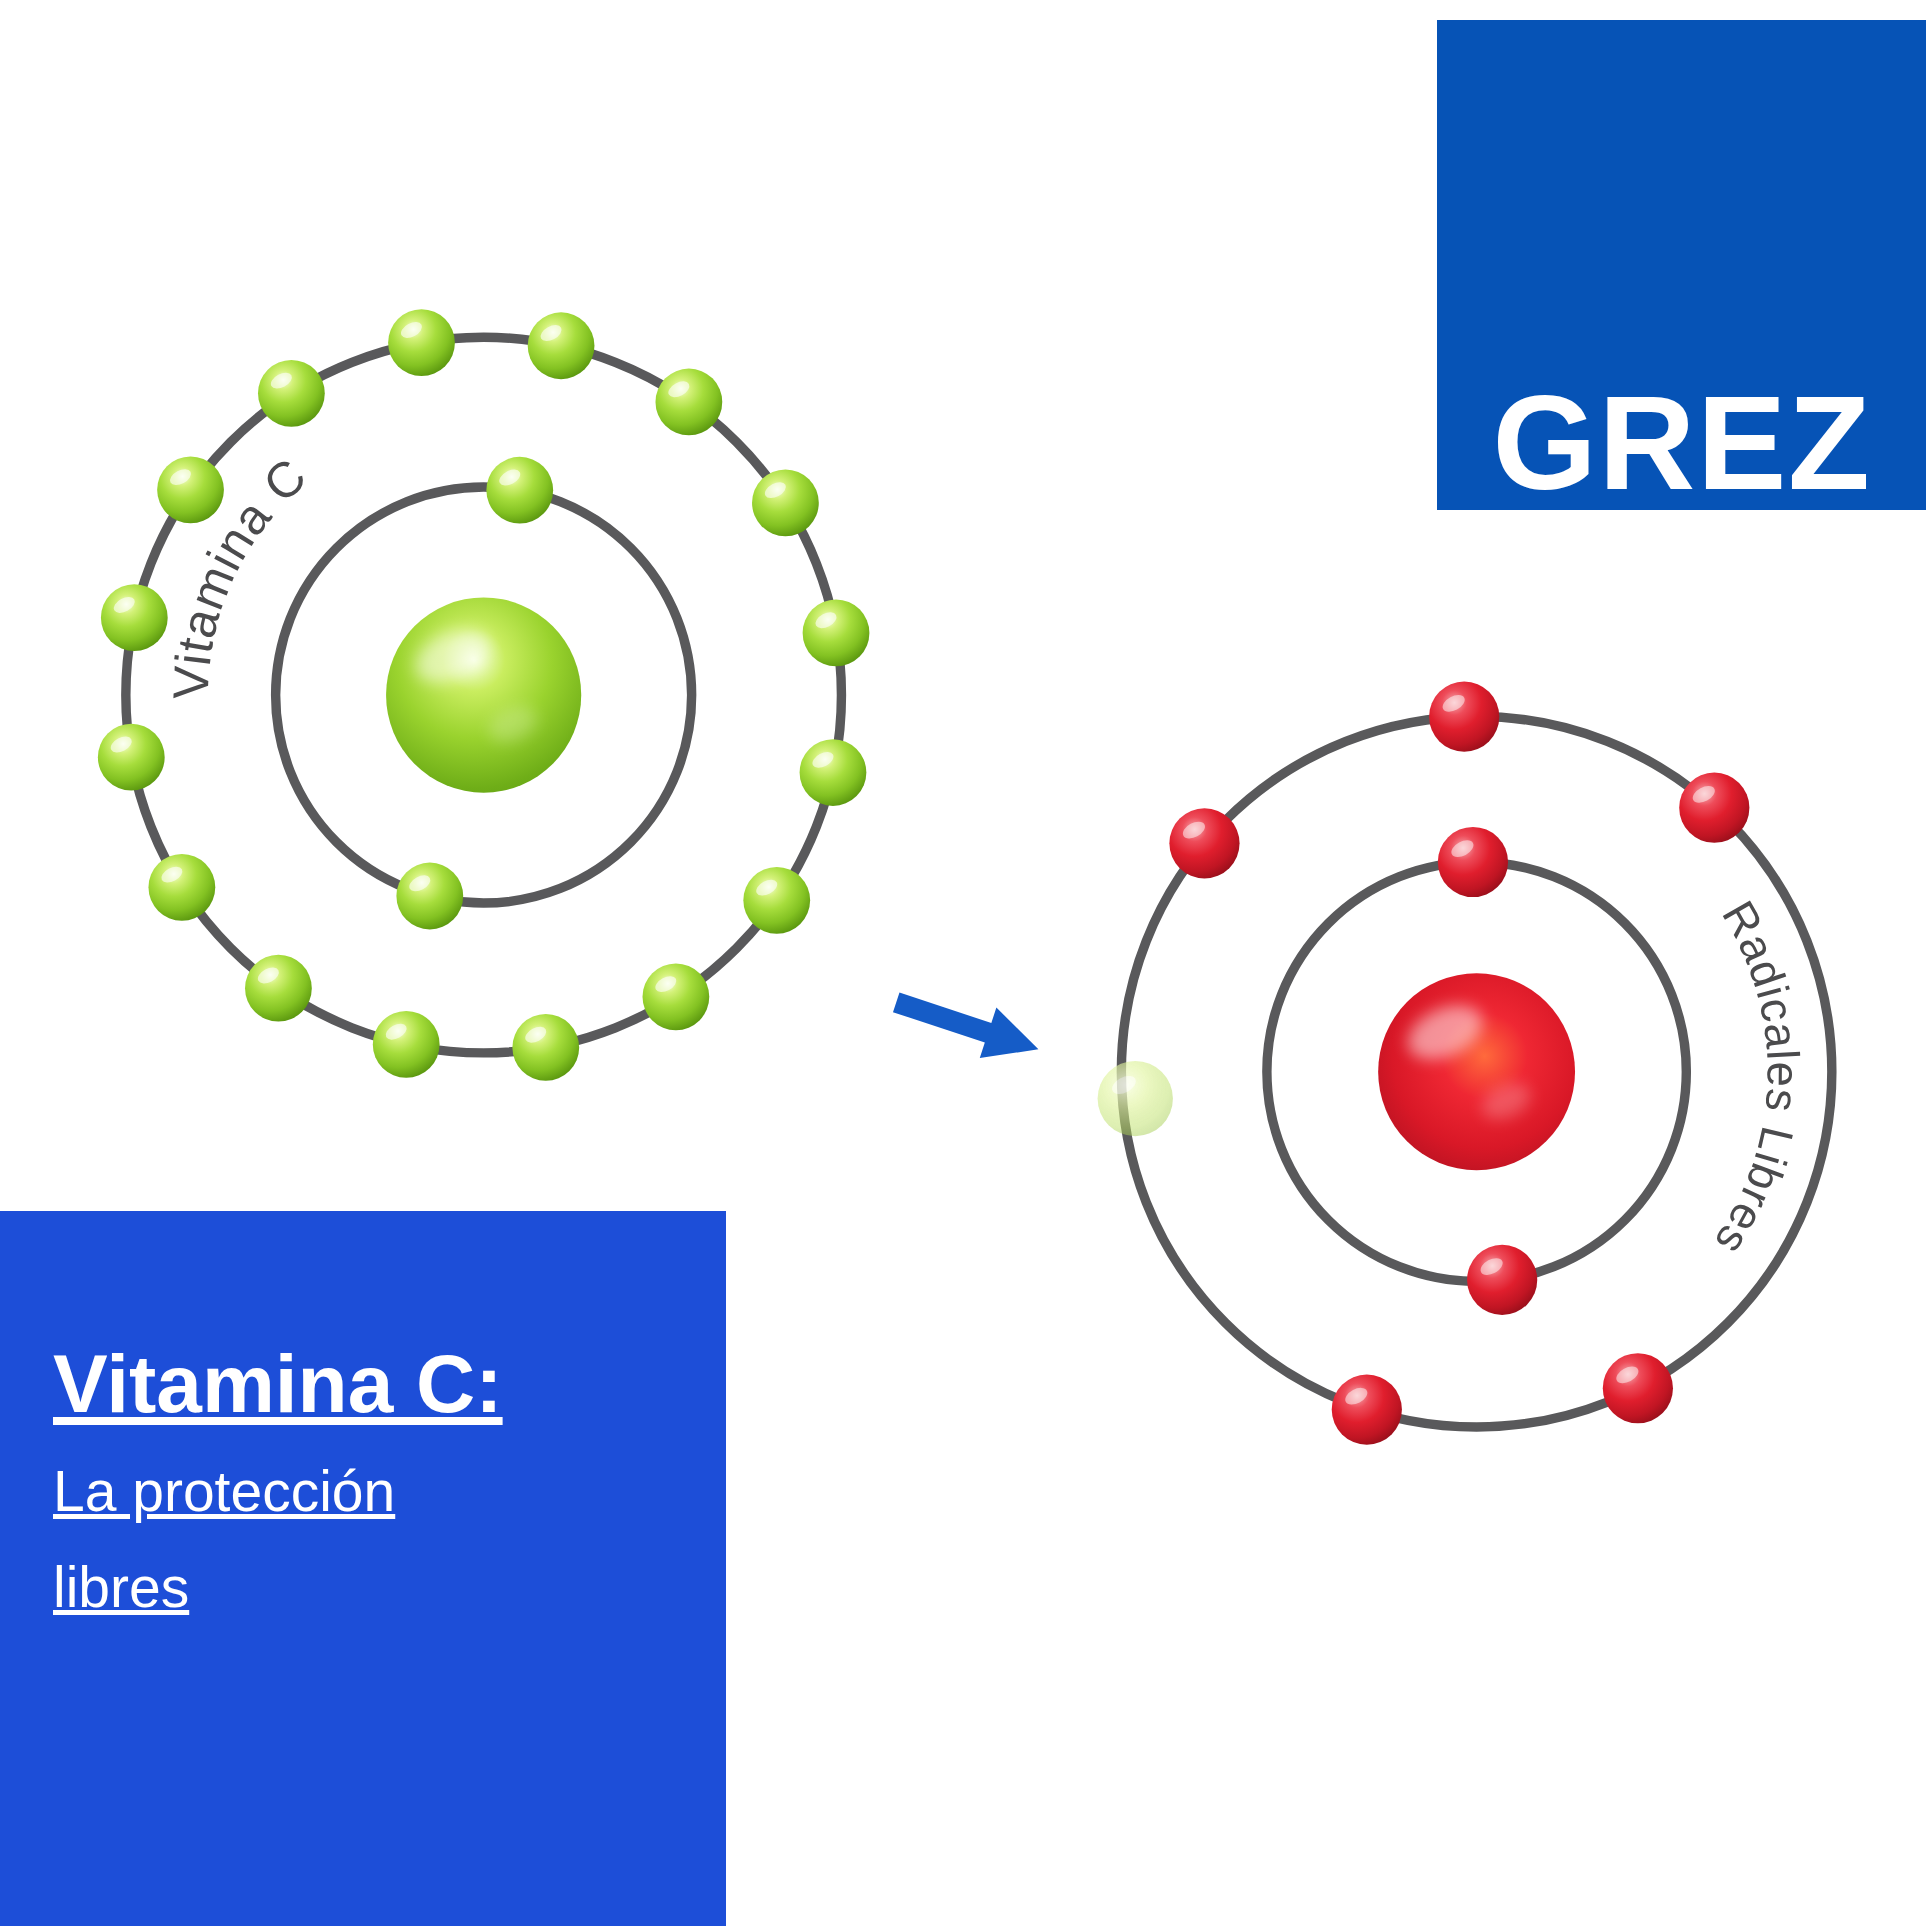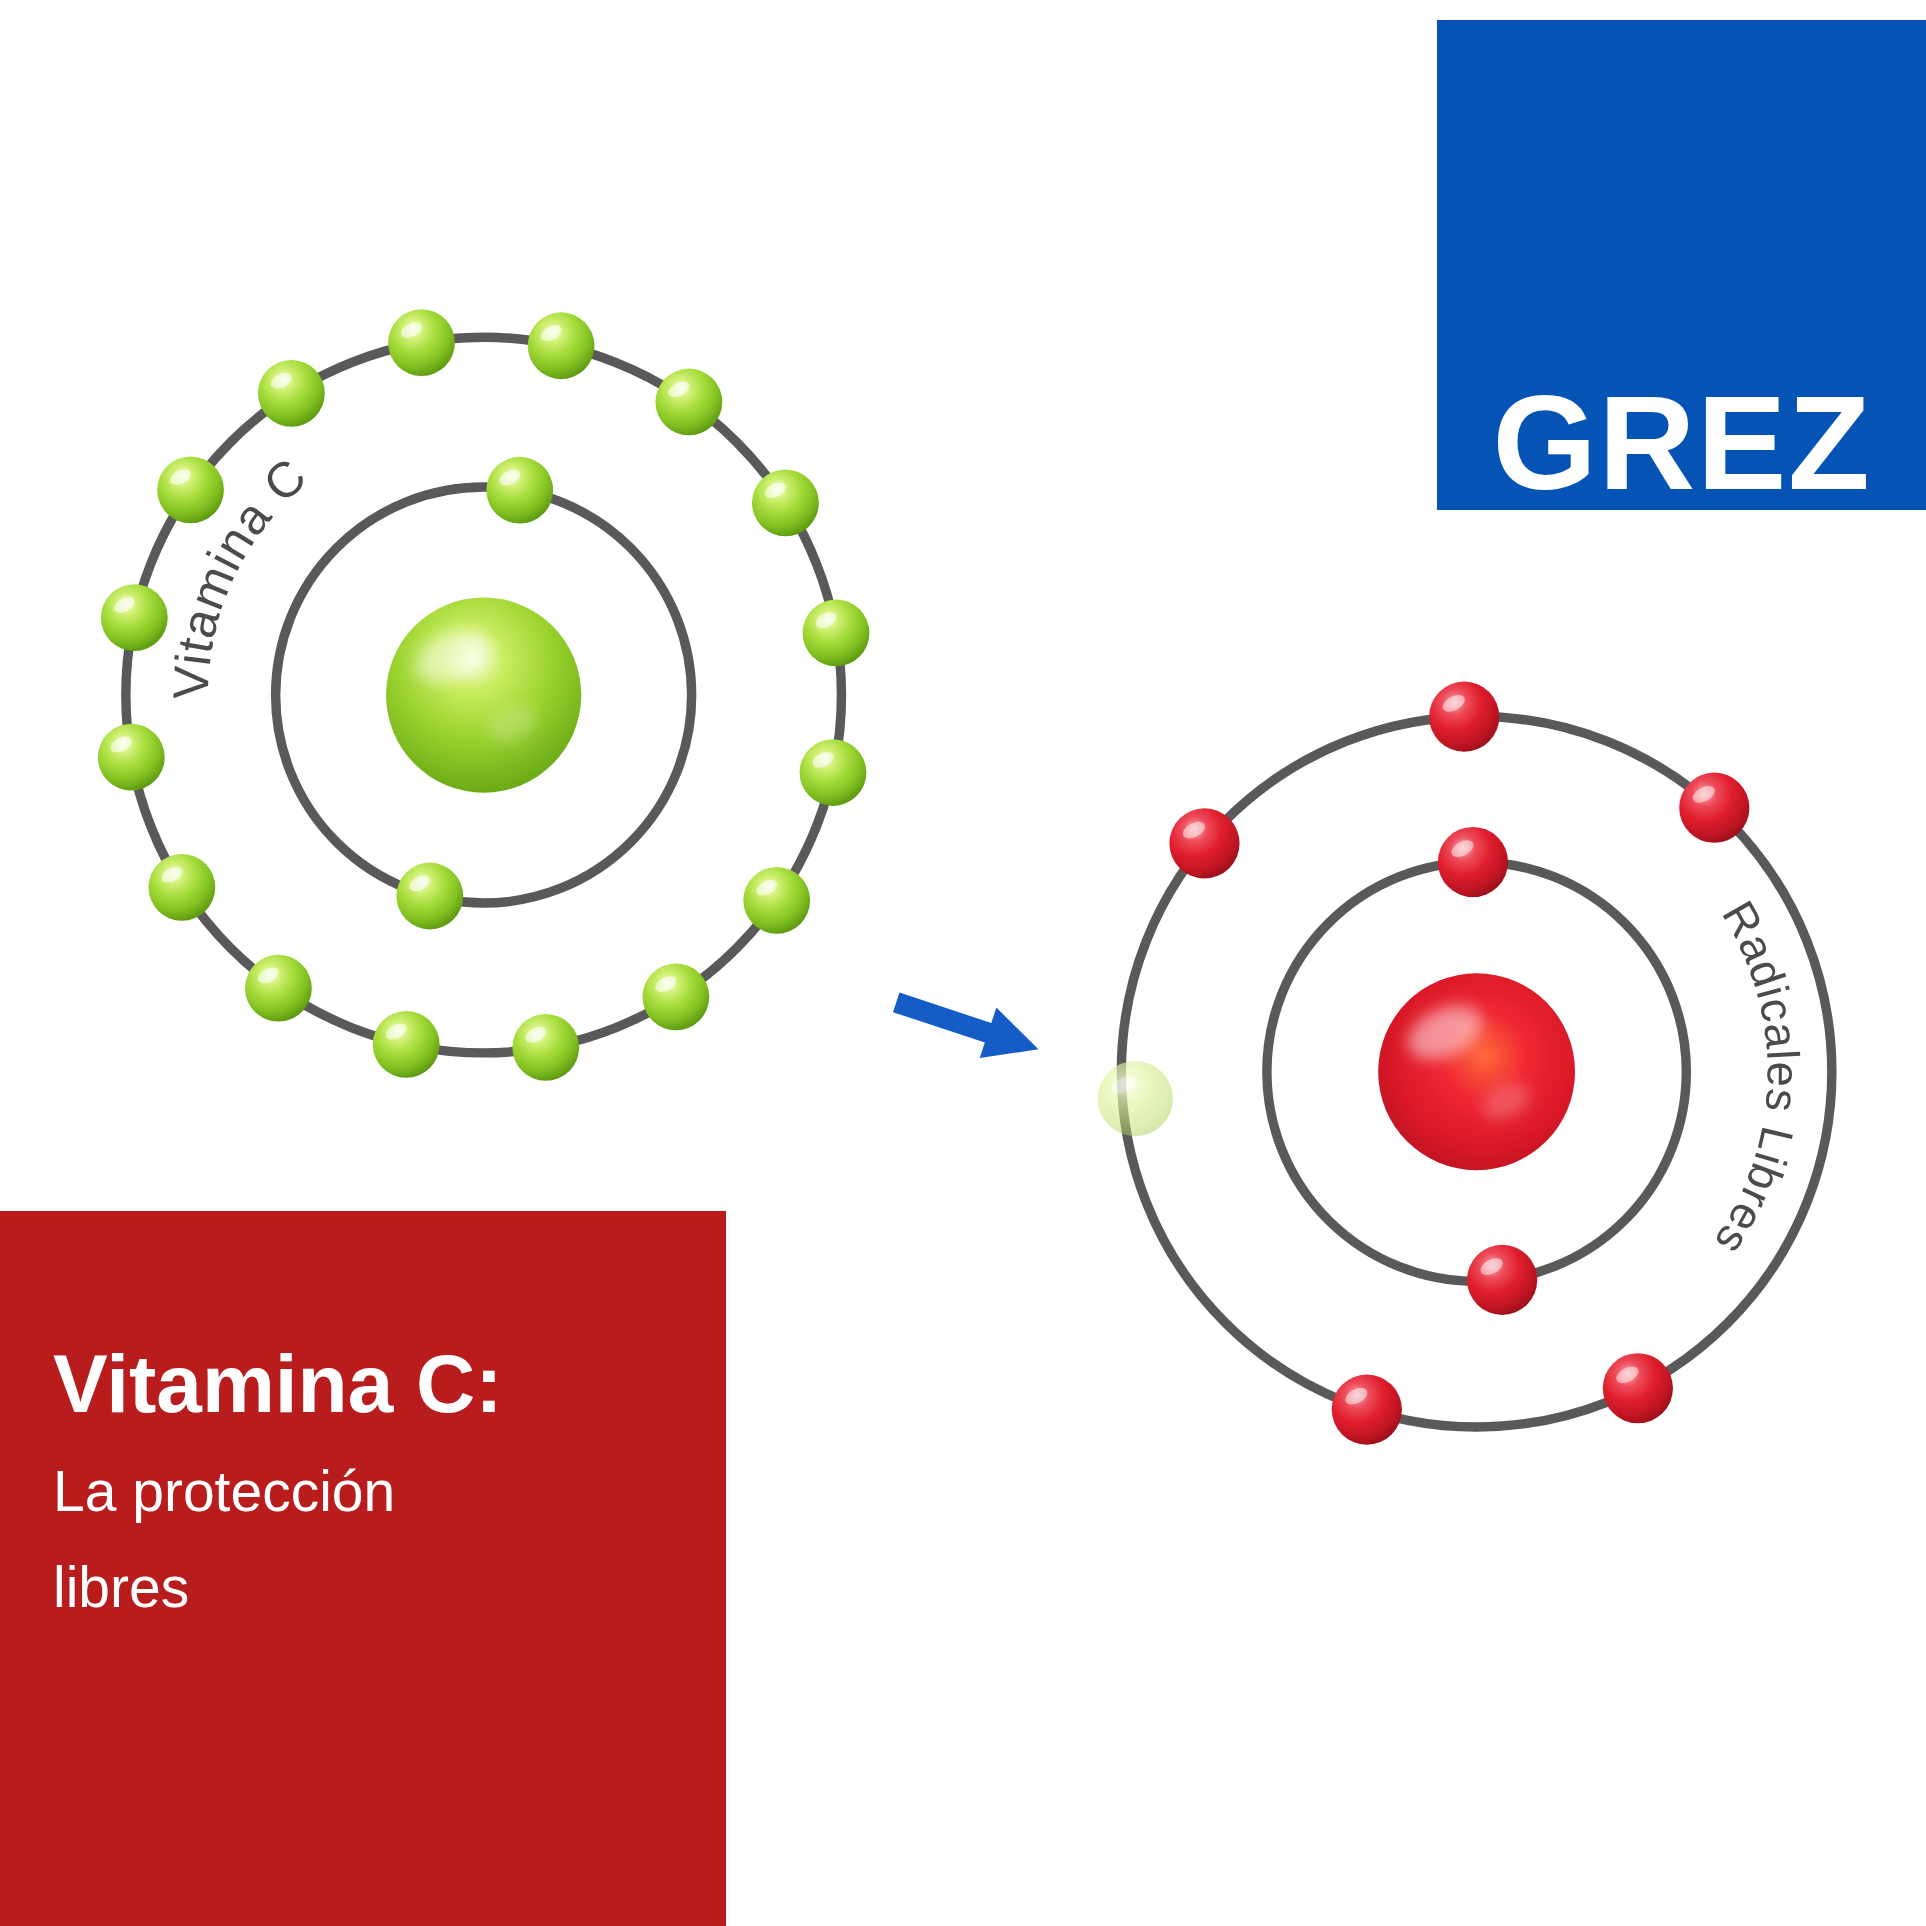--- a/index.html
+++ b/index.html
@@ -190,21 +190,21 @@
         <path id="label-arc-1" d="M 2010.1479931014442 1066.8227280948909 A 340 340 0 0 1 1868.6902089918378 1560.1446475924608" fill="none"></path>
         <text class="arc-label" font-size="53" letter-spacing="1" fill="#4b4b4d"><textPath href="#label-arc-1" startOffset="0" xlink:href="#label-arc-1">Radicales Libres</textPath></text>
       </g>
     <path d="M 1050.8,1159.6 L 1158.1,1195.1 L 1164.0,1177.0 L 1213.1,1225.9 L 1144.6,1235.9 L 1150.5,1217.9 L 1043.2,1182.4 Z" fill="#155cc7"></path>
   </svg>
 
   <div class="logo-box" style="background: rgb(6, 83, 182); color: rgb(255, 255, 255);">
     <div class="logo-text">GREZ</div>
   </div>
 
-  <div class="headline-box" style="background: #b91c1c; color: rgb(255, 255, 255);">
+  <div class="headline-box" style="background: #1d4ed8; color: rgb(255, 255, 255); text-decoration: underline;">
     <div class="hl-title">Vitamina C:</div>
     <div id="hl-lines">
         <div class="hl-line">La protección</div>
         <div class="hl-line">libres</div>
       </div>
   </div>
 
 </div>
 
 

